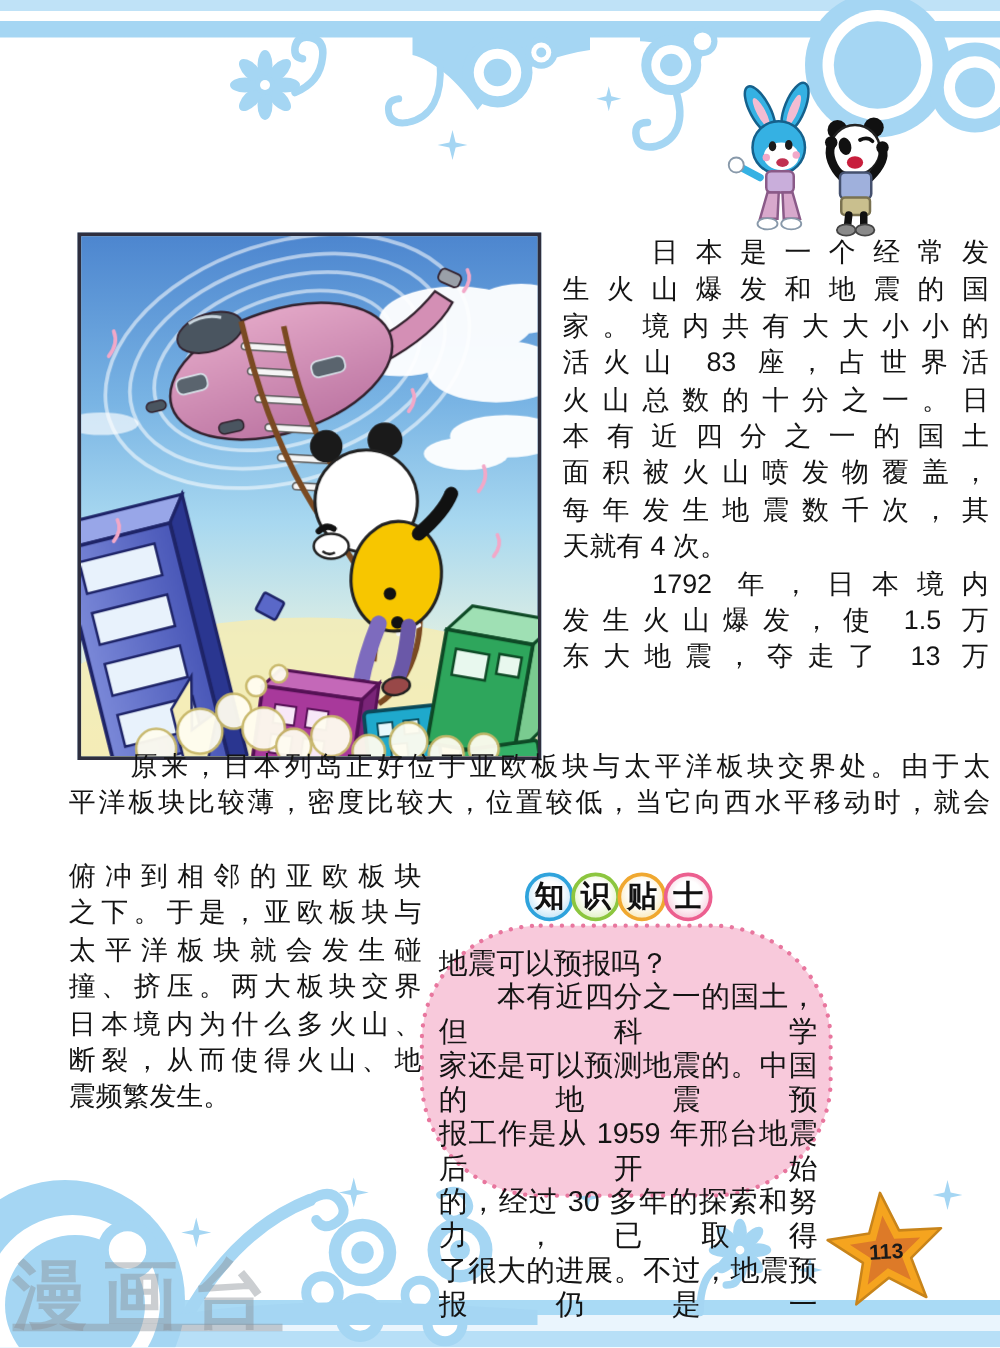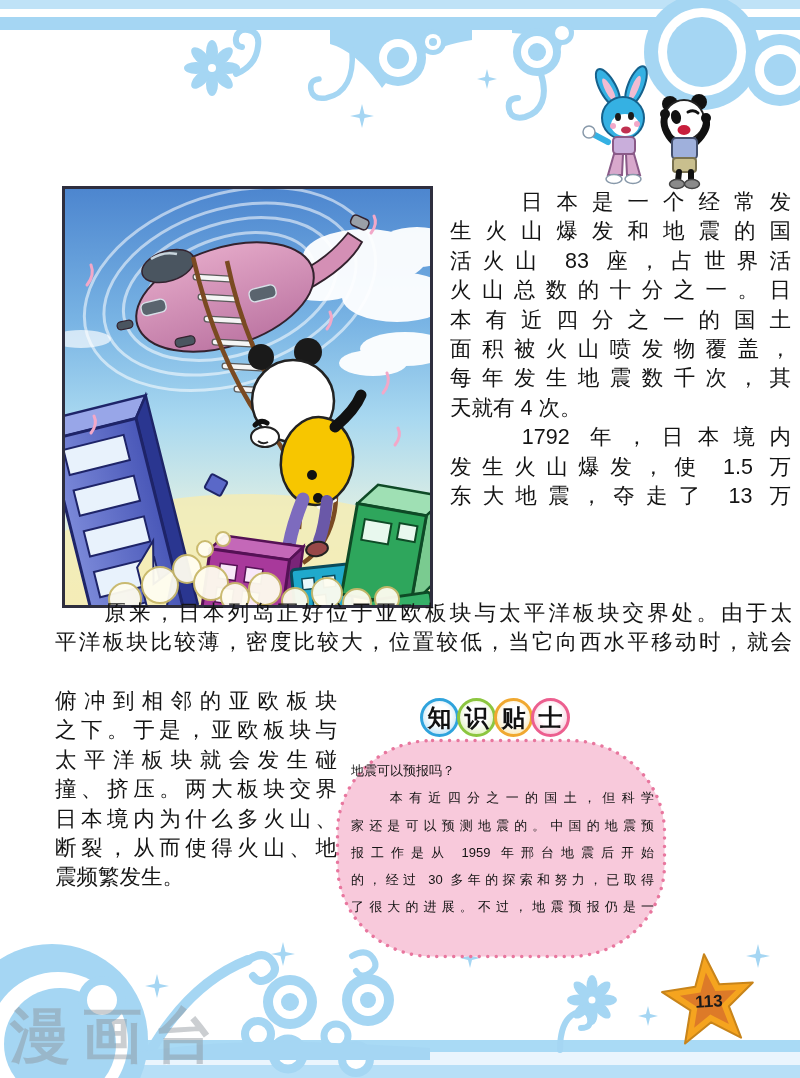--- a/index.html
+++ b/index.html
@@ -32,30 +32,30 @@
 
   
   .badge{position:absolute;left:420px;top:698px;display:flex;z-index:6;}
   .bcirc{width:39px;height:39px;border-radius:50%;border:3px solid #999;box-sizing:border-box;
     display:flex;align-items:center;justify-content:center;margin-right:-2px;background:#fff;}
   .bcirc i{font-style:normal;font-weight:bold;font-size:24px;color:#111;line-height:1;}
 
   
   .bubble{position:absolute;left:334px;top:737px;width:334px;height:223px;z-index:5;}
   .bubble svg{position:absolute;left:0;top:0;}
-  .bubble-text{position:absolute;left:17px;top:20px;width:303px;font-size:13px;line-height:27.3px;}
+  .bubble-text{position:absolute;left:17px;top:20px;width:303px;font-size:23px;line-height:27.3px;}
 
   
   .star{position:absolute;left:658px;top:952px;width:102px;height:100px;z-index:8;transform:rotate(-6deg);}
   .star-num{position:absolute;left:0;top:40px;width:102px;text-align:center;
     font-size:17px;font-weight:bold;color:#1A1A1A;transform:rotate(3deg);}
 
   
   .watermark{position:absolute;left:10px;top:996px;z-index:9;font-size:60px;font-weight:bold;
-    color:rgba(140,146,152,0.45);letter-spacing:12px;white-space:nowrap;}
+    color:rgba(140,146,152,0.45);letter-spacing:12px;white-space:nowrap;text-decoration:underline;}
 </style>
 </head>
 <body>
 
 <div class="page">
 
   <div class="top-band"></div>
 
   <svg id="topdeco" class="deco" width="800" height="210" viewBox="0 0 800 210">
     <g fill="#A5D6F3">
@@ -319,20 +319,21 @@
         <path d="M26,244 q7,-9 3,-17"></path>
           <path d="M262,140 q7,-9 3,-17"></path>
           <path d="M306,44 q7,-9 3,-17"></path>
       </g>
     </svg>
   </div>
 
   <div class="txt col-right">
       <div class="tline">　　日本是一个经常发</div>
       <div class="tline">生火山爆发和地震的国</div>
+      <div class="tline">家。境内共有大大小小的</div>
       <div class="tline">活火山 83 座，占世界活</div>
       <div class="tline">火山总数的十分之一。日</div>
       <div class="tline">本有近四分之一的国土</div>
       <div class="tline">面积被火山喷发物覆盖，</div>
       <div class="tline">每年发生地震数千次，其</div>
       <div class="tline short">天就有 4 次。</div>
       <div class="tline">　　1792 年，日本境内</div>
       <div class="tline">发生火山爆发，使 1.5 万</div>
       <div class="tline">东大地震，夺走了 13 万</div>
     </div>

